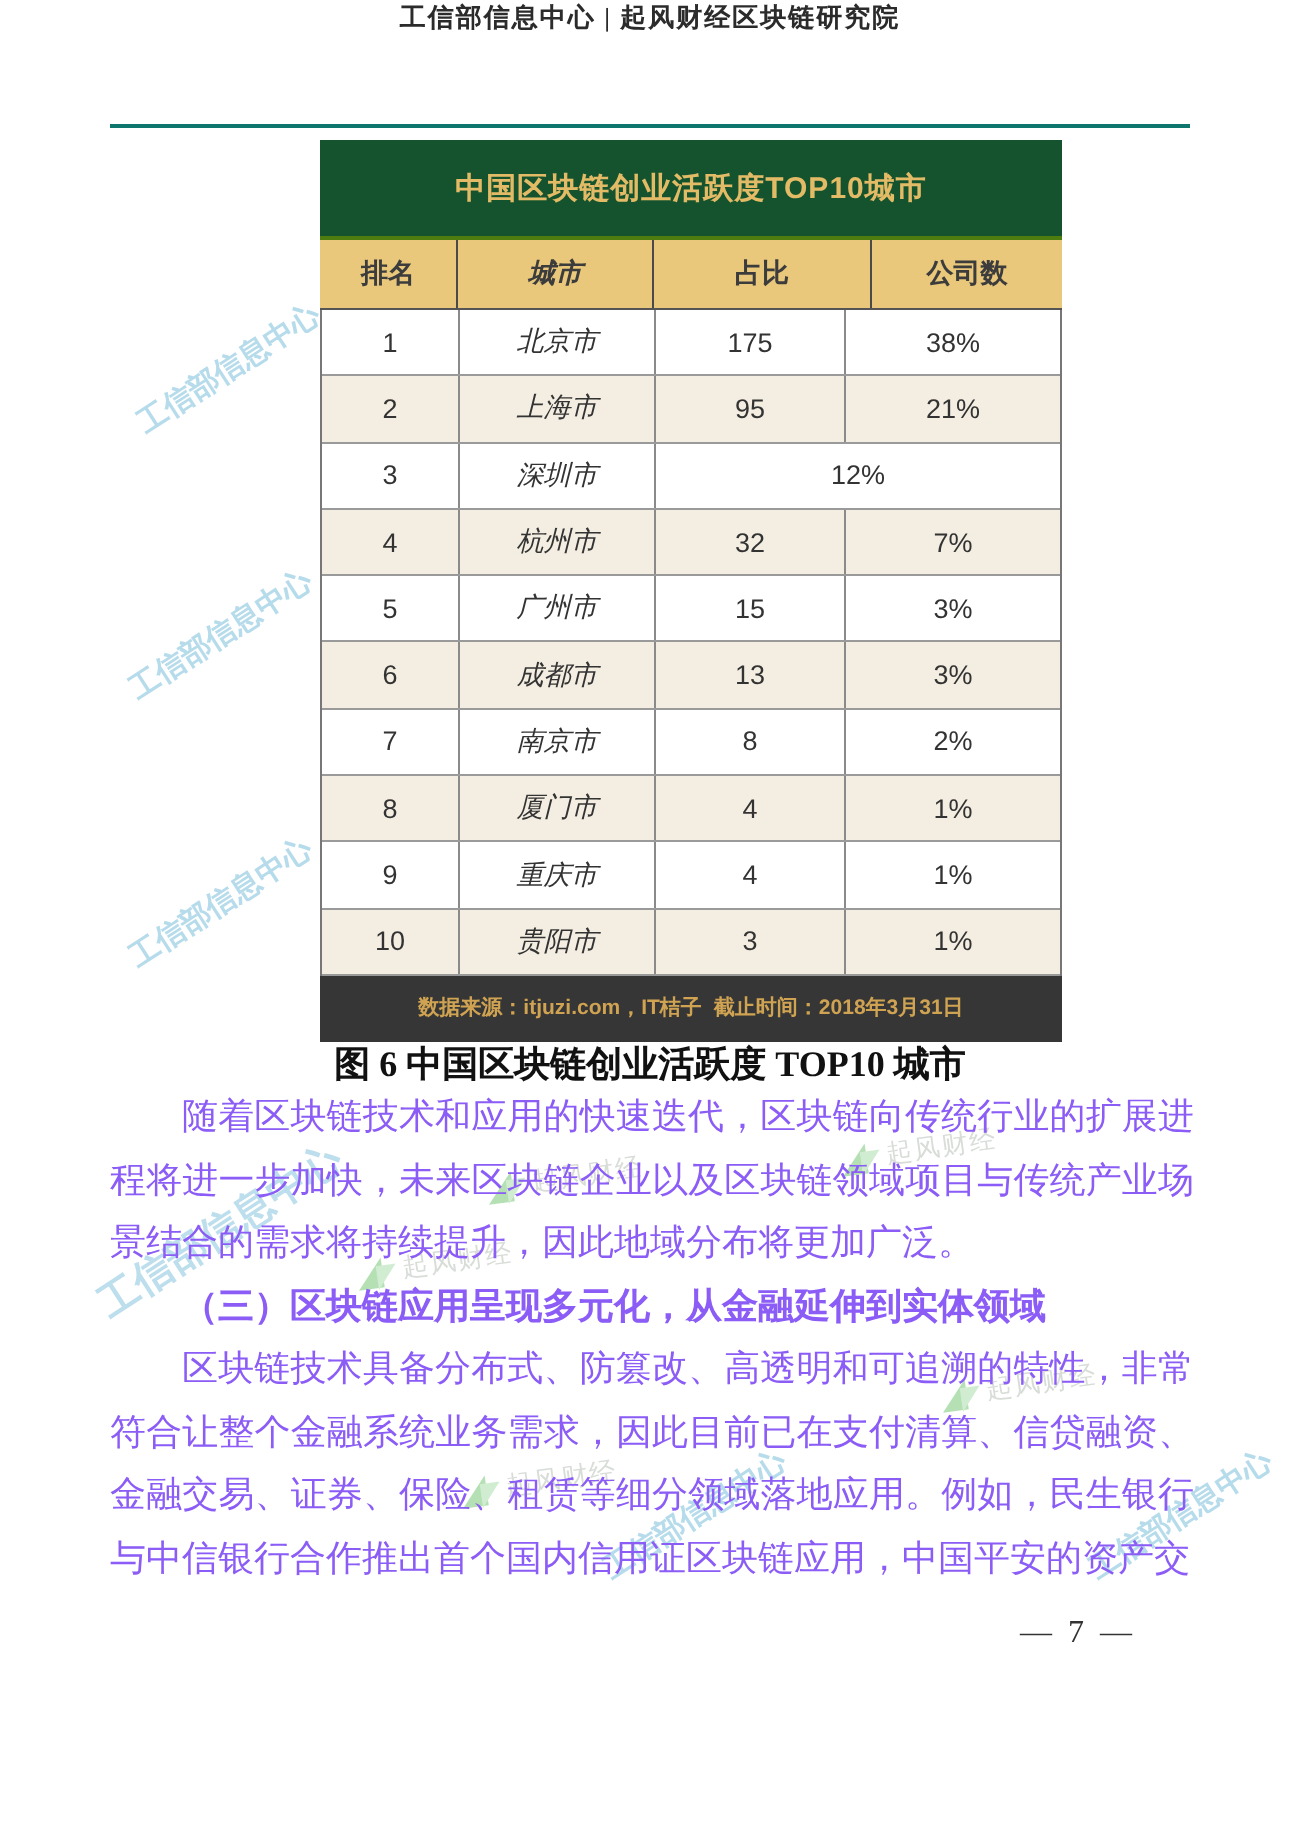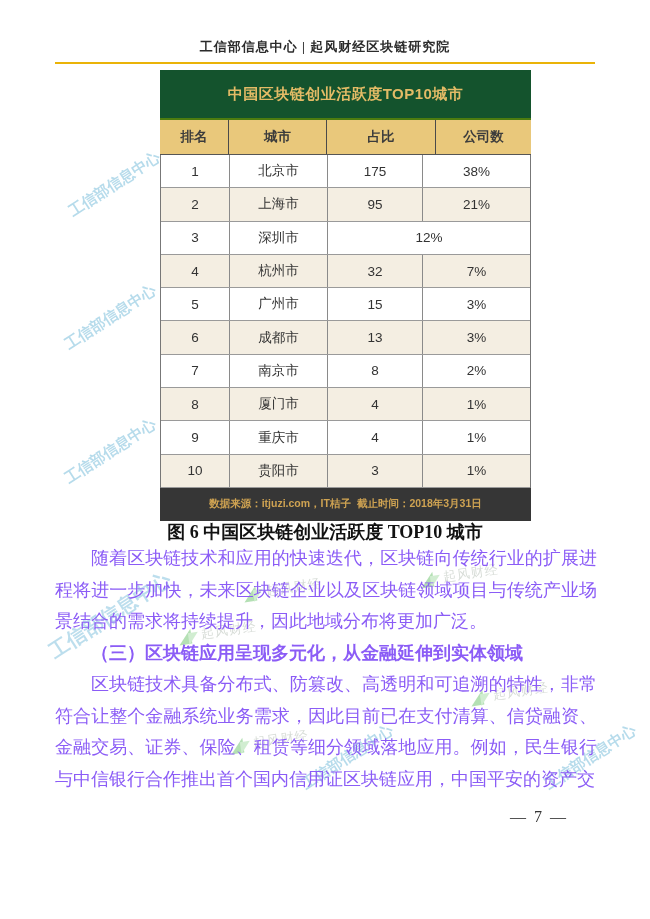--- a/index.html
+++ b/index.html
@@ -32,22 +32,22 @@
     border-color:#9ad89a transparent transparent transparent;
   }
   .wm-green-text{
     font-family:"Liberation Sans","DejaVu Sans",sans-serif;
     font-size:13px; color:#a9b4a9; letter-spacing:1px; white-space:nowrap;
   }
 
   
   .doc-header{
     position:absolute; top:0; left:55px; right:55px; height:62px; z-index:1;
-    border-bottom:2px solid #eab308;
-    display:flex; align-items:flex-end; justify-content:center;
+    border-bottom:2px solid #0f766e;
+    display:flex; align-items:flex-start; justify-content:center;
   }
   .doc-header-text{
     font-size:13px; font-weight:bold; color:#2b2b2b;
     letter-spacing:1px; padding-bottom:6px; white-space:nowrap;
   }
 
   
   .chart-table{
     position:absolute; left:160px; top:70px; width:371px; z-index:1;
     font-family:"Liberation Sans","DejaVu Sans",sans-serif;
@@ -71,21 +71,21 @@
     font-size:13.5px; color:#333333;
   }
   .trow.white{background:#ffffff;}
   .trow.beige{background:#f4eee2;}
   .trow .cell{border-right:1px solid #8a8a8a;}
   .trow .cell:last-child{border-right:none;}
   .cell{
     display:flex; align-items:center; justify-content:center;
     box-sizing:border-box;
   }
-  .c0{width:69px;} .c1{width:98px;} .c2{width:95px;} .c3{flex:1;}
+  .c0{width:69px;} .c1{width:98px;font-style:italic;} .c2{width:95px;} .c3{flex:1;}
   .tbl-footer{
     height:33px; background:#363636; color:#cfa352;
     font-size:10.5px; font-weight:bold;
     display:flex; align-items:center; justify-content:center; gap:6px;
   }
 
   
   .caption{
     position:absolute; top:520px; left:0; right:0; z-index:1;
     text-align:center; font-size:18px; font-weight:bold; color:#111;

